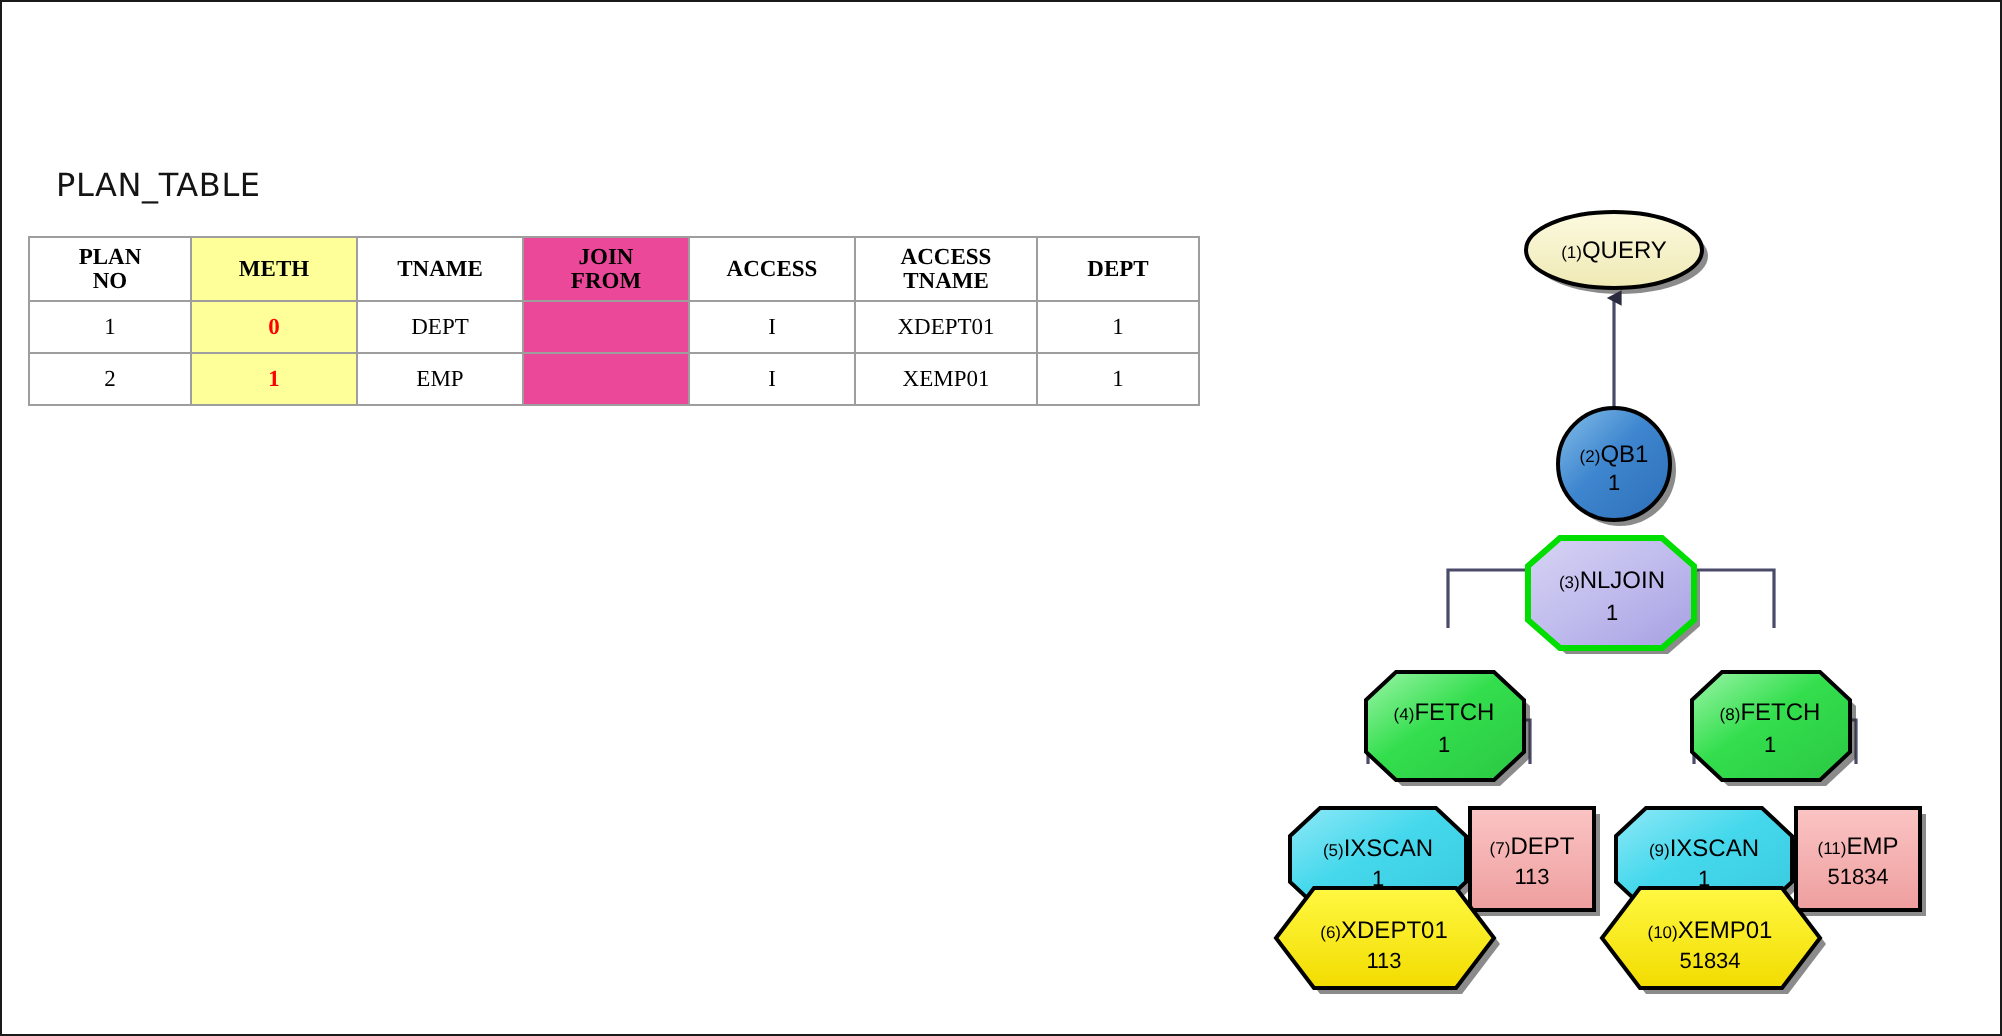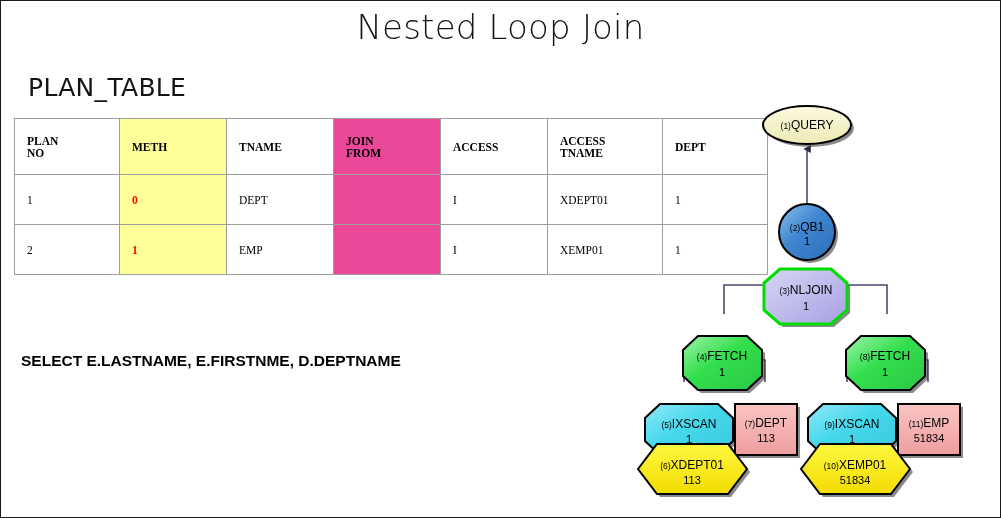--- a/index.html
+++ b/index.html
@@ -4,27 +4,27 @@
 <style>
   html,body{margin:0;padding:0;background:#ffffff;}
   body{width:1001px;height:518px;overflow:hidden;font-family:"Liberation Sans",sans-serif;}
   #page{position:relative;width:999px;height:516px;border:1px solid #1a1a1a;background:#ffffff;overflow:hidden;}
 
   
   #title{position:absolute;left:0;top:6px;width:999px;text-align:center;
          font-family:"DejaVu Sans",sans-serif;font-weight:300;font-size:34px;color:#141414;letter-spacing:.2px;}
 
   
-  #plan-caption{position:absolute;left:27px;top:72px;font-family:"DejaVu Sans",sans-serif;
-                font-weight:400;font-size:25px;color:#141414;letter-spacing:.3px;}
+  #plan-caption{position:absolute;left:27px;top:82px;font-family:"DejaVu Sans",sans-serif;
+                font-weight:400;font-size:16px;color:#141414;letter-spacing:.3px;}
 
   
   #plan-table{position:absolute;left:13px;top:117px;border-collapse:collapse;
               font-family:"Liberation Serif",serif;font-size:11.5px;color:#000;background:#fff;}
-  #plan-table td,#plan-table th{border:1px solid #9e9e9e;text-align:left;vertical-align:middle;padding:12px;}
+  #plan-table td,#plan-table th{border:1px solid #9e9e9e;text-align:center;vertical-align:middle;padding:0;}
   #plan-table thead th{font-weight:bold;height:31px;line-height:12px;}
   #plan-table tbody td{height:25px;}
   .c-plan{width:80px;}
   .c-meth{width:82px;background:#FFFF99;margin-top:39px;}
   .c-tname{width:82px;}
   .c-jointype{width:82px;background:#ec4899;}
   .c-access{width:82px;}
   .c-accname{width:90px;}
   .c-mcols{width:80px;}
   .meth-val{color:#FF0000;font-weight:bold;}
@@ -39,21 +39,20 @@
   .nd-label{font-family:"Liberation Sans",sans-serif;font-size:12px;fill:#000;text-anchor:middle;}
   .nd-idx{font-size:8.5px;}
   .nd-val{font-family:"Liberation Sans",sans-serif;font-size:11px;fill:#000;text-anchor:middle;}
   .edge{stroke:#4a4a6a;stroke-width:1.6px;fill:none;}
 </style>
 </head>
 <body>
 
 <div id="page">
 
-  <div id="title">Nested Loop Join</div>
 
   <div id="plan-caption">PLAN_TABLE</div>
 
   <table id="plan-table">
     <thead>
       <tr>
         <th class="c-plan">
           <div>PLAN</div>
           <div>NO</div>
         </th>
@@ -95,21 +94,20 @@
         <td class="c-tname">EMP</td>
         <td class="c-jointype"></td>
         <td class="c-access">I</td>
         <td class="c-accname">XEMP01</td>
         <td class="c-mcols">1</td>
       </tr>
     </tbody>
   </table>
 
   <div id="sql">
-    <div>SELECT E.LASTNAME, E.FIRSTNME, D.DEPTNAME</div>
     
     
   </div>
 
   <div id="diagram">
     <svg width="379" height="420" viewBox="0 0 379 420" xmlns="http://www.w3.org/2000/svg">
       <defs>
         <linearGradient id="gQuery" x1="0" y1="0" x2="0" y2="1">
           <stop offset="0%" stop-color="#FCFAE0"></stop>
             <stop offset="100%" stop-color="#EFE9B4"></stop>

